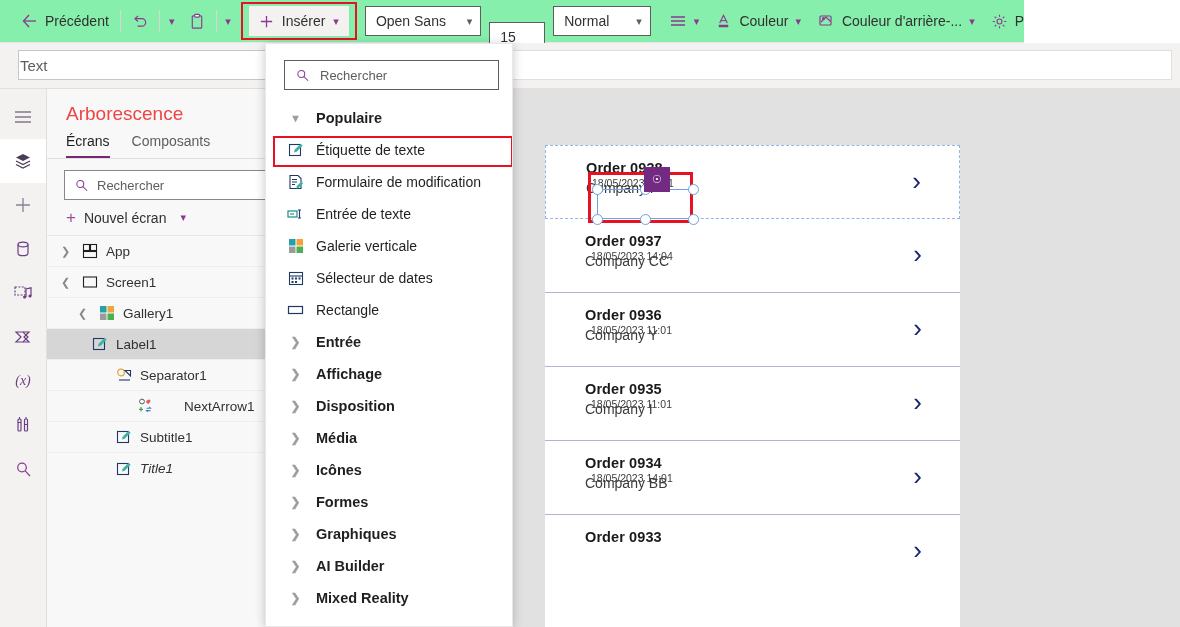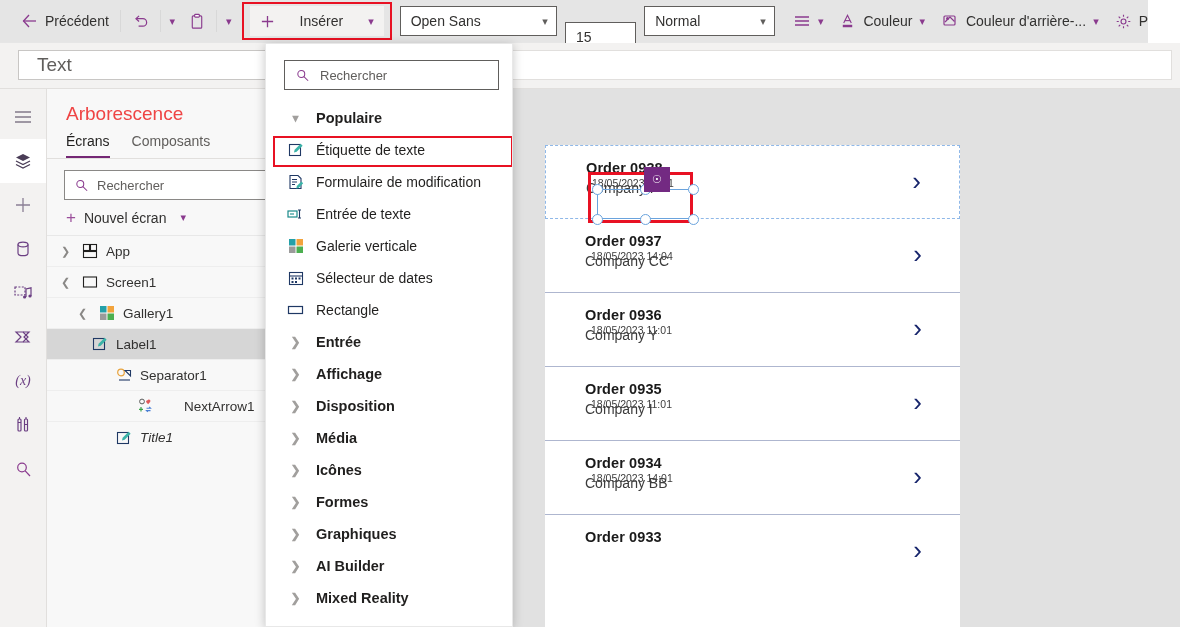--- a/index.html
+++ b/index.html
@@ -8,42 +8,42 @@
     width: 1180px; height: 627px;
     overflow: hidden;
     font-family: "Liberation Sans", sans-serif;
     background: #ffffff;
     color: #201f1e;
   }
   #root { position: relative; width: 1180px; height: 627px; }
 
   
   .cmdbar {
-    position: absolute; left: 0; top: 0; width: 1148px; height: 43px;
-    background: #e5e5e5;
+    position: absolute; left: 0; top: 0; width: 1024px; height: 43px;
+    background: #86efac;
     border-bottom: 1px solid #e6e6e6;
     display: flex; align-items: center;
   }
   .cb-item {
     display: flex; align-items: center; gap: 7px;
     height: 32px; padding: 0 8px; font-size: 14px; color: #323130;
     white-space: nowrap;
   }
   .cb-icon { color: #8a3a8e; display: inline-flex; align-items: center; justify-content: center; }
   .cb-label { color: #323130; }
   .cb-sep { width: 1px; height: 22px; background: #d8d8d8; margin: 0 3px; }
   .chev { color: #8a3a8e; font-size: 11px; }
   .cb-insert-wrap {
     position: relative;
     margin-left: 4px;
     border: 2px solid #e81123;
     height: 38px; display: flex; align-items: center; padding: 0 6px;
   }
   .cb-insert {
-    display: flex; align-items: center; gap: 25px;
+    display: flex; align-items: center; gap: 8px;
     height: 30px; padding: 0 10px; font-size: 14px; background: #f3f2f1;
   }
   .combo {
     height: 30px; border: 1px solid #605e5c; background: #fff;
     display: flex; align-items: center; justify-content: space-between;
     padding: 0 8px 0 10px; font-size: 14px; color: #323130;
   }
   .combo .chev { color: #605e5c; font-size: 11px; margin-left: 10px; }
   .c-font { width: 175px; margin-left: 8px; }
   .c-size { width: 78px; margin-left: 8px; margin-top: 32px; }
@@ -52,22 +52,22 @@
   
   .fxbar {
     position: absolute; left: 0; top: 43px; width: 1180px; height: 46px;
     background: #f3f2f1;
     border-bottom: 1px solid #e1dfdd;
   }
   .prop-box {
     position: absolute; left: 18px; top: 50px;
     width: 248px; height: 30px;
     background: #ffffff; border: 1px solid #c8c6c4;
-    display: flex; align-items: center; padding: 0 18px;
-    font-size: 19px; color: #605e5c;
+    display: flex; align-items: center; padding: 0 1px;
+    font-size: 15px; color: #605e5c;
   }
   .fx-input {
     position: absolute; left: 278px; top: 50px; right: 8px; height: 30px;
     background: #ffffff; border: 1px solid #e1dfdd;
     display: flex; align-items: center; padding: 0 10px;
     font-family: "Liberation Mono", monospace; font-size: 13px;
     color: #a31515; overflow: hidden; white-space: nowrap;
   }
 
   
@@ -462,20 +462,30 @@
         <svg width="16" height="16" viewBox="0 0 16 16">
             <circle cx="4" cy="3.5" r="2.4" stroke="#5b5b5b" stroke-width="1" fill="none"></circle>
             <path d="M9.5 2.2a1.6 1.6 0 0 1 2.6 1.9l-2 2.2l-2-2.2a1.6 1.6 0 0 1 1.4-1.9z" fill="#e05a5a"></path>
             <path d="M3 9v4.5M1 11.3h4" stroke="#3aa34a" stroke-width="1.2"></path>
             <path d="M8.5 10.2h4l-1.3-1.3M12.5 12.6h-4l1.3 1.3" stroke="#4a7fd4" stroke-width="1.1" fill="none"></path>
           </svg>
       </span>
       <span>NextArrow1</span>
     </div>
 
+    <div class="tnode" style="padding-left:48px;">
+      <span class="twist"></span>
+      <span class="tico">
+        <svg width="16" height="16" viewBox="0 0 16 16">
+            <rect x="1.5" y="2.5" width="11" height="11" stroke="#1f3864" stroke-width="1.1" fill="none"></rect>
+            <path d="M12.6 1.8l2 2l-6 6l-2.6.6l.6-2.6z" fill="#3bb3a8"></path>
+          </svg>
+      </span>
+      <span>Subtitle1</span>
+    </div>
 
     <div class="tnode" style="padding-left:48px; border-bottom:none;font-style:italic;">
       <span class="twist"></span>
       <span class="tico">
         <svg width="16" height="16" viewBox="0 0 16 16">
             <rect x="1.5" y="2.5" width="11" height="11" stroke="#1f3864" stroke-width="1.1" fill="none"></rect>
             <path d="M12.6 1.8l2 2l-6 6l-2.6.6l.6-2.6z" fill="#3bb3a8"></path>
           </svg>
       </span>
       <span>Title1</span>

